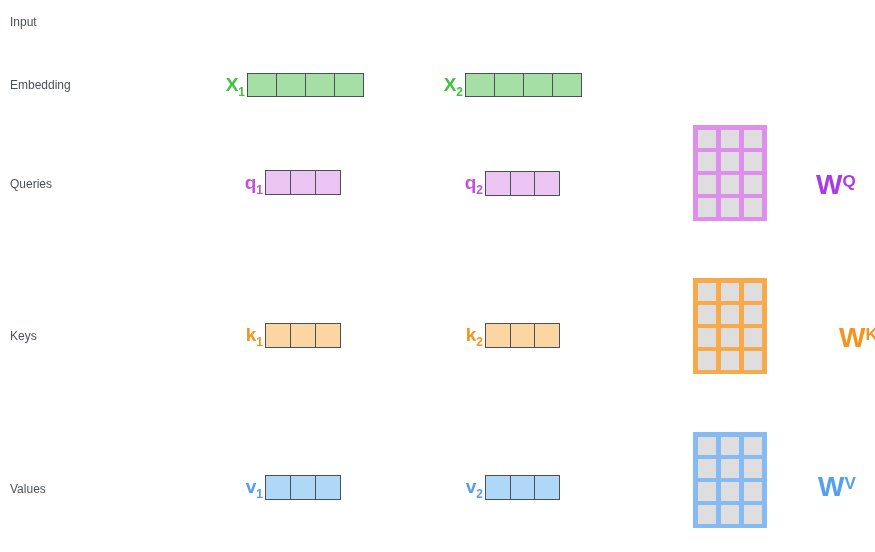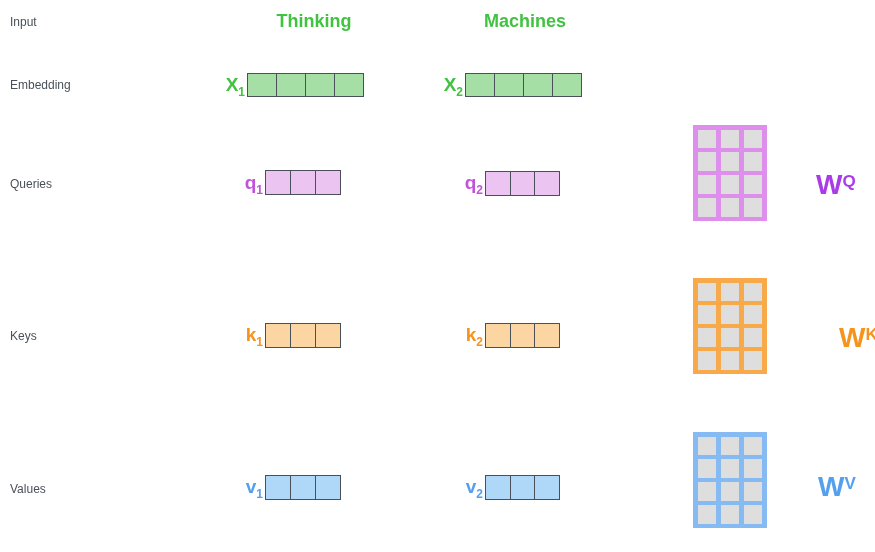--- a/index.html
+++ b/index.html
@@ -72,22 +72,20 @@
 <body>
 
 <div id="canvas">
 
   <div class="row-label" id="lbl-input">Input</div>
   <div class="row-label" id="lbl-embedding">Embedding</div>
   <div class="row-label" id="lbl-queries">Queries</div>
   <div class="row-label" id="lbl-keys">Keys</div>
   <div class="row-label" id="lbl-values">Values</div>
 
-  <div class="col-header" id="hdr-thinking">Thinking</div>
-  <div class="col-header" id="hdr-machines">Machines</div>
 
   <span class="vec-label green-t" id="x1-label"><span>X</span><sub>1</sub></span>
   <div class="vector green-f" id="x1-vector">
       <div class="vcell"></div>
       <div class="vcell"></div>
       <div class="vcell"></div>
       <div class="vcell"></div>
     </div>
 
   <span class="vec-label green-t" id="x2-label"><span>X</span><sub>2</sub></span>

